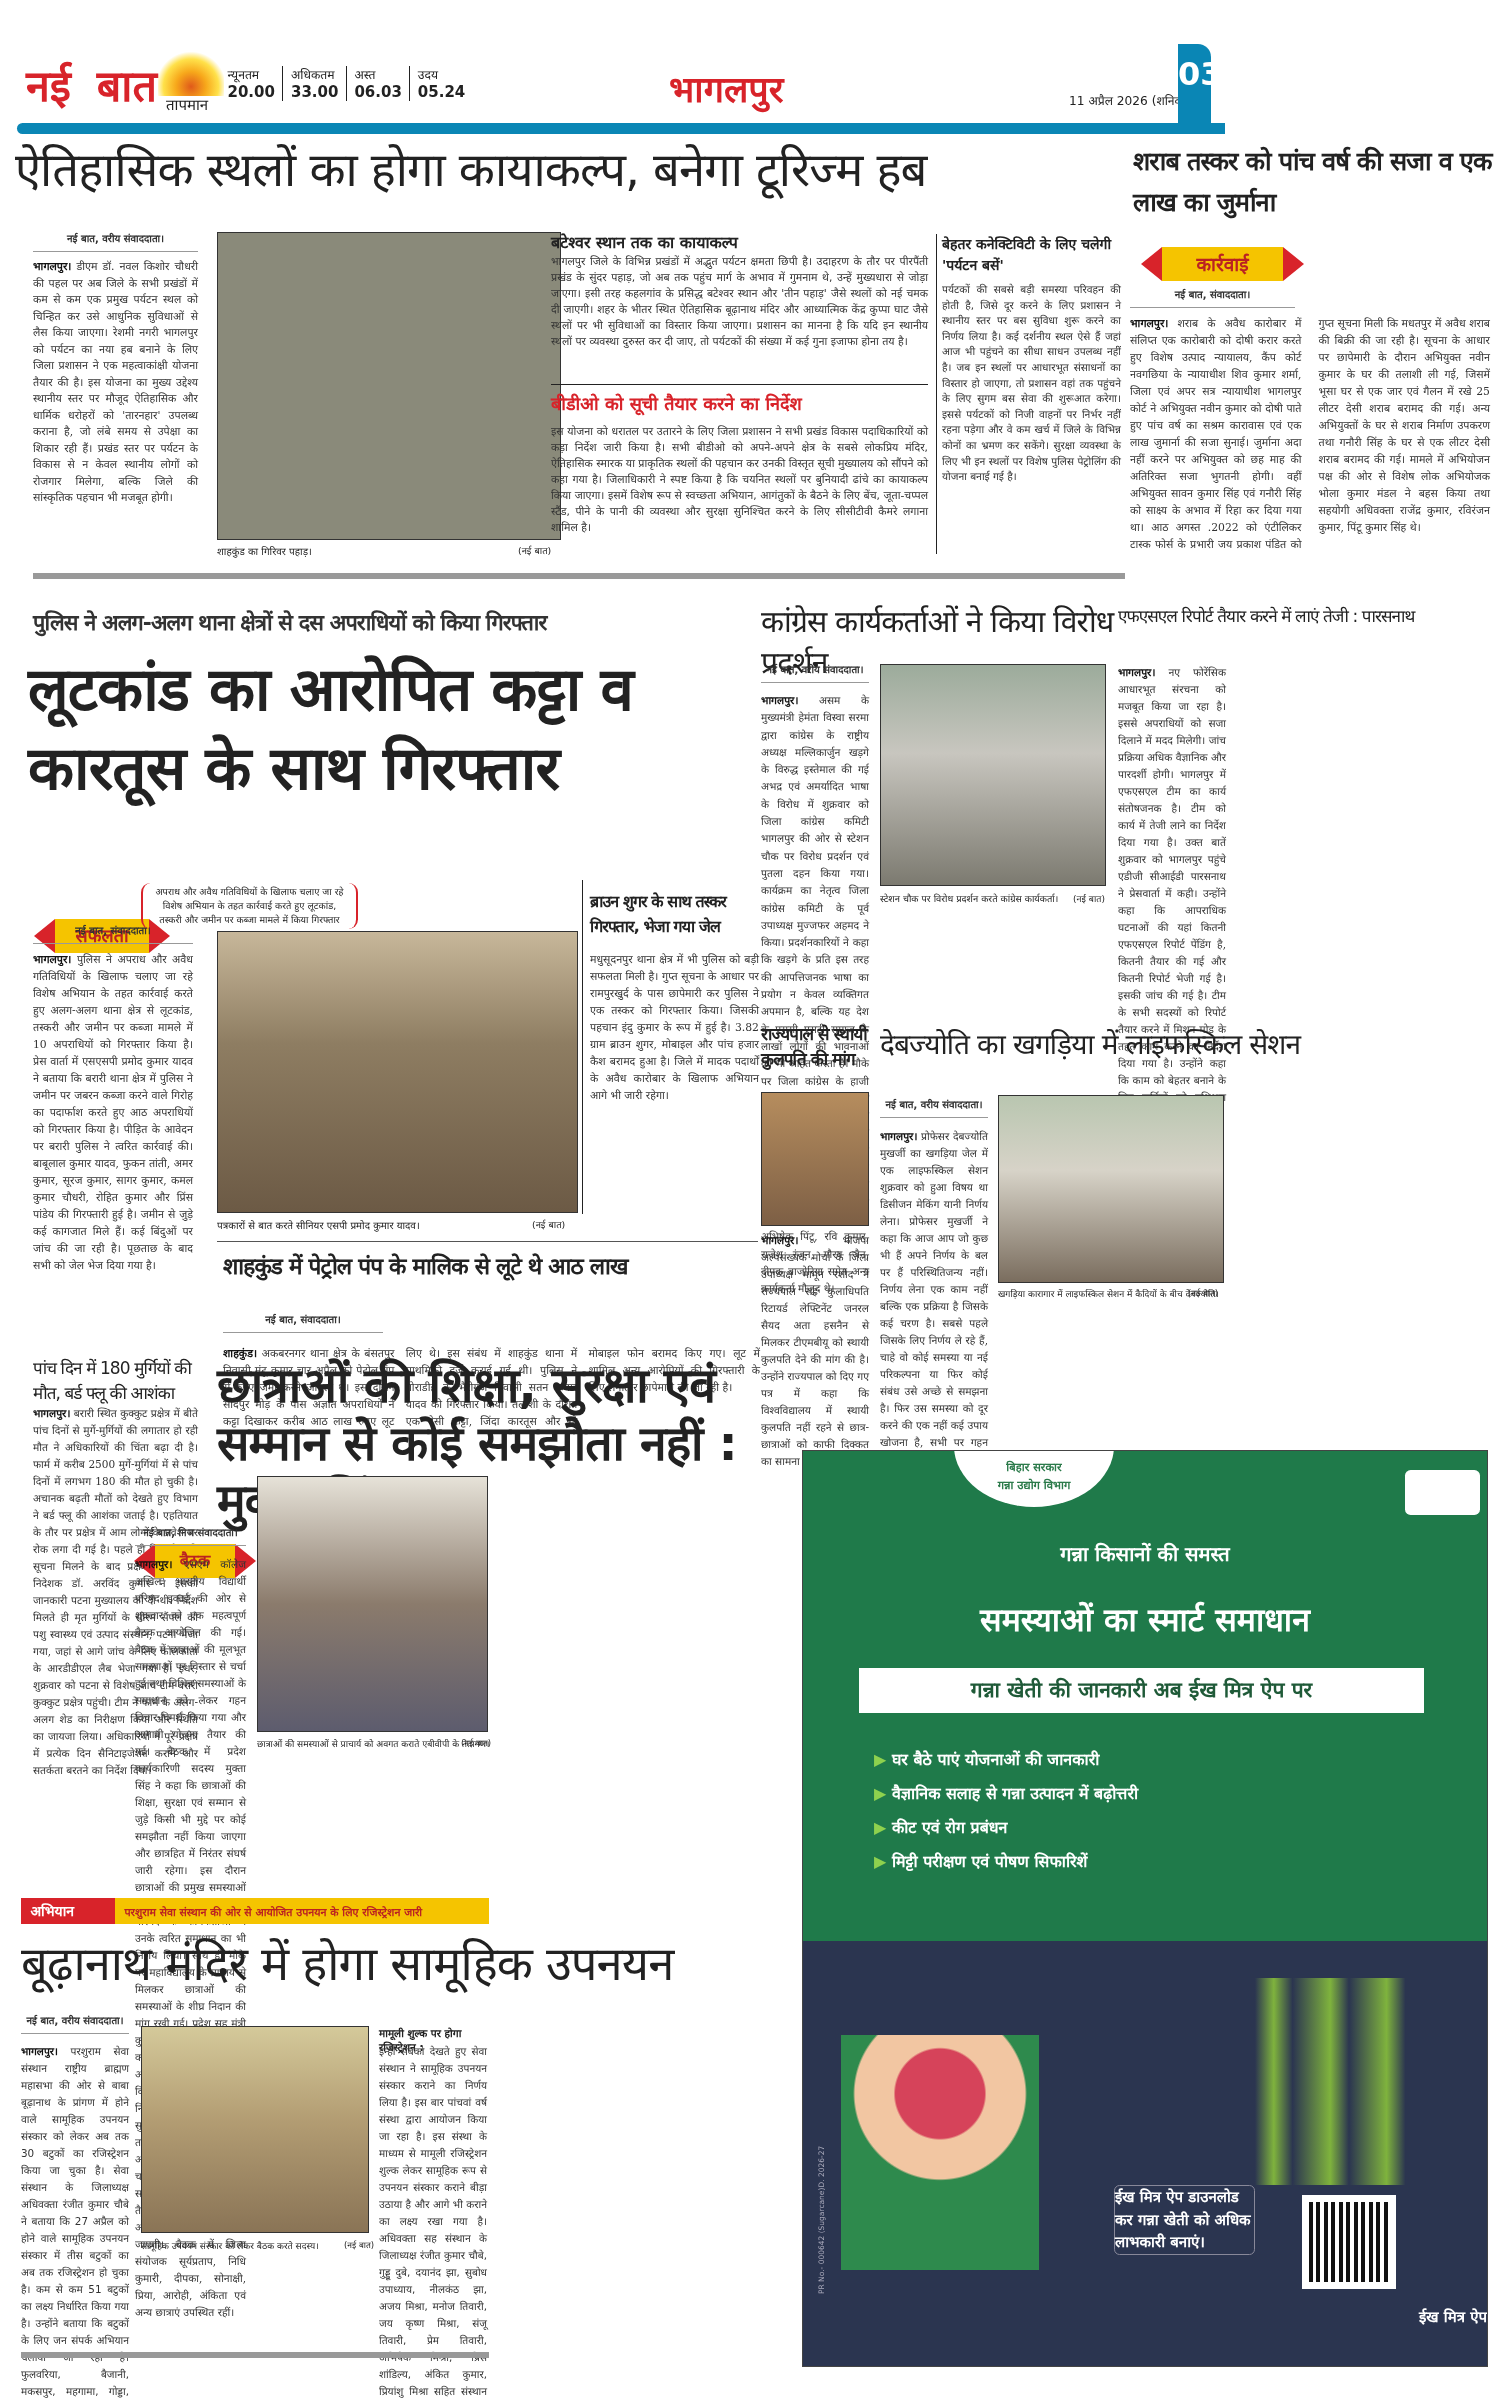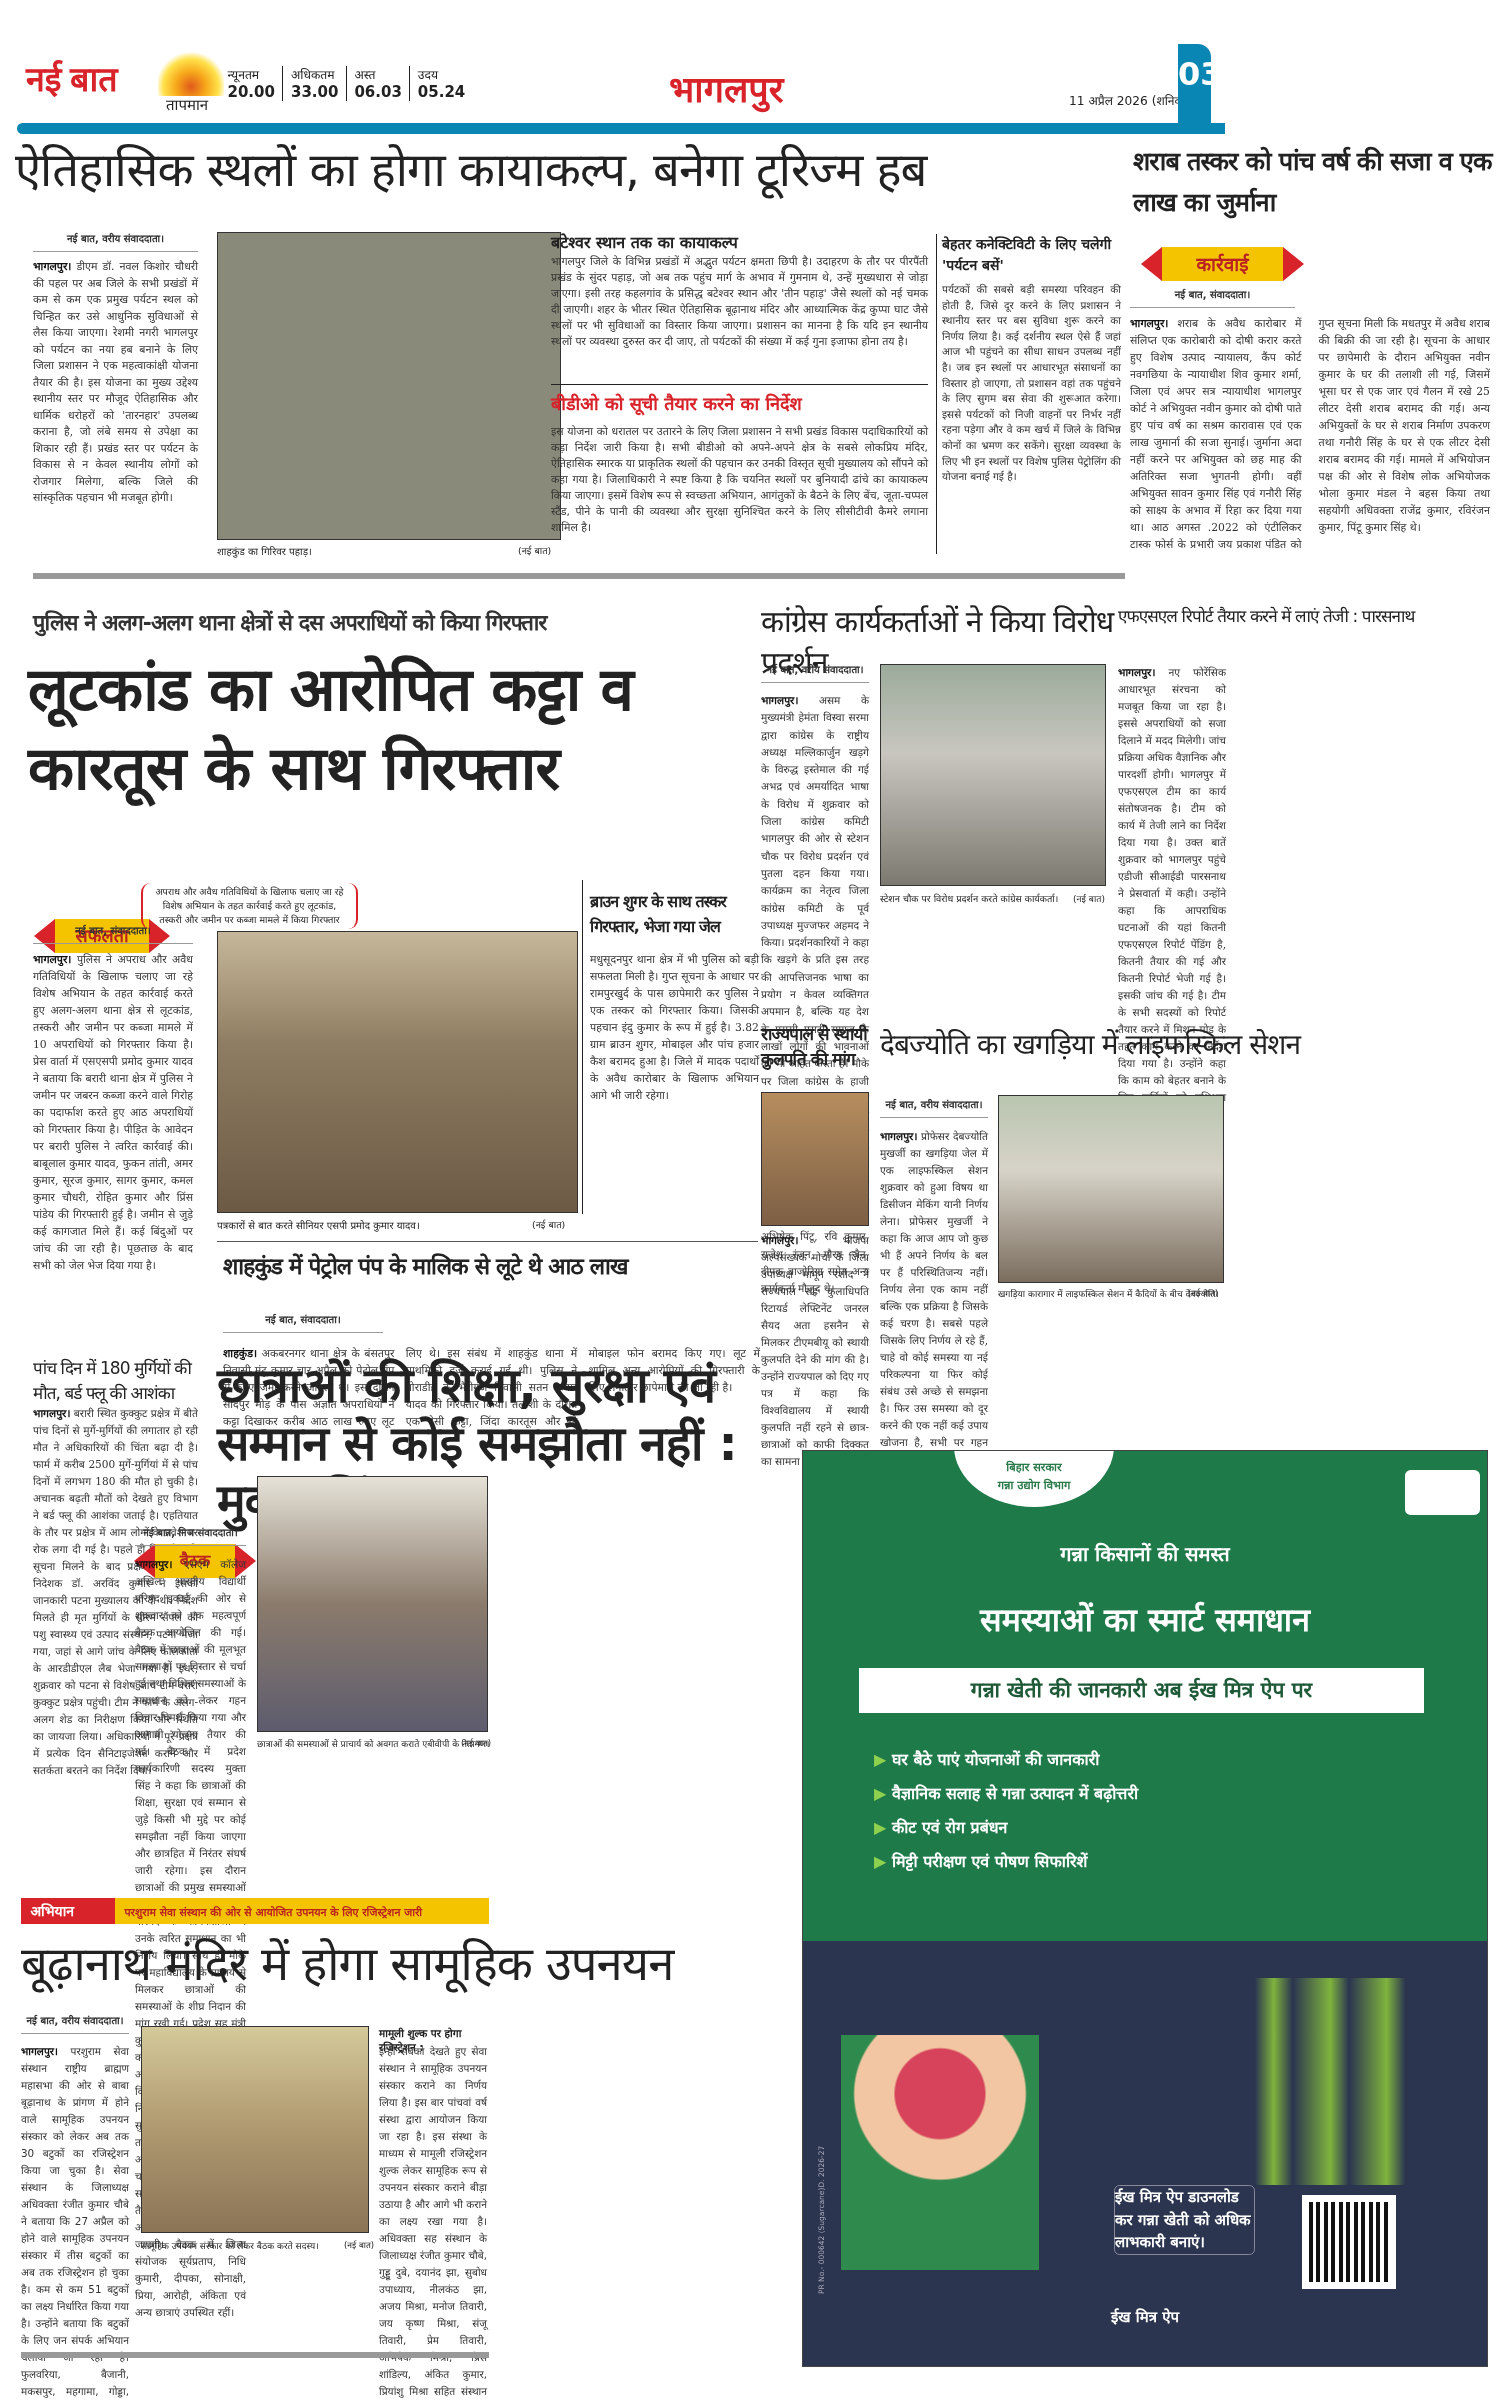--- a/index.html
+++ b/index.html
@@ -18,21 +18,21 @@
 .tag:after{right:-21px;border-left:21px solid #d8232a}
 .rule{background:#999;height:5.6px}
 .red-sub{color:#d8232a;font-weight:bold;font-family:"DejaVu Sans",sans-serif}
 .sub-dark{font-weight:bold;font-family:"DejaVu Sans",sans-serif;color:#222}
 .ad{background:#1f7a4a;color:#fff;font-family:"DejaVu Sans",sans-serif}
 </style>
 </head>
 <body>
 
 <div class="abs" style="left:0;top:0;width:1512px;height:132px">
-  <div class="abs" style="left:26px;top:55px;font-size:34px;font-weight:bold;color:#d8232a;font-family:Liberation Serif, serif">नई बात</div>
+  <div class="abs" style="left:26px;top:55px;font-size:43px;font-weight:bold;color:#d8232a;font-family:Liberation Mono, monospace">नई बात</div>
   <div class="abs" style="left:158px;top:49px;width:66px;height:47px;background:radial-gradient(circle at 50% 80%,#e05a1a 0,#f7a81b 30%,#ffe14a 55%,transparent 70%)"></div>
   <div class="abs" style="left:166px;top:94px;font-size:15px;color:#222">तापमान</div>
   <div class="abs" style="left:220px;top:66px;display:flex;gap:0;font-family:'DejaVu Sans',sans-serif">
     <div style="padding:0 7.5px;border-right:0.9px solid #222">
         <div style="font-size:12.2px">न्यूनतम</div>
         <div style="font-size:15px;font-weight:bold">20.00</div>
       </div>
     <div style="padding:0 7.5px;border-right:0.9px solid #222">
         <div style="font-size:12.2px">अधिकतम</div>
         <div style="font-size:15px;font-weight:bold">33.00</div>
@@ -154,15 +154,15 @@
     <div><span style="color:#8ed14e">▶ </span><span>घर बैठे पाएं योजनाओं की जानकारी</span></div>
     <div><span style="color:#8ed14e">▶ </span><span>वैज्ञानिक सलाह से गन्ना उत्पादन में बढ़ोत्तरी</span></div>
     <div><span style="color:#8ed14e">▶ </span><span>कीट एवं रोग प्रबंधन</span></div>
     <div><span style="color:#8ed14e">▶ </span><span>मिट्टी परीक्षण एवं पोषण सिफारिशें</span></div>
   </div>
   <div style="position:absolute;left:38px;top:584px;width:198px;height:235px;background:radial-gradient(circle at 50% 25%,#d6435a 0,#d6435a 22%,#f2c6a2 23%,#f2c6a2 42%,#2e8a4d 43%)"></div>
   <div style="position:absolute;left:452px;top:527px;width:188px;height:207px;background:linear-gradient(90deg,transparent 0,#7fb33d 10%,transparent 20%,#7fb33d 40%,transparent 50%,#7fb33d 70%,transparent 80%)"></div>
   <div style="position:absolute;left:-104px;top:716px;transform:rotate(-90deg);color:#aab;font-size:7.5px;white-space:nowrap;width:245px">PR No.- 000642 (Sugarcane)D. 2026-27</div>
   <div style="position:absolute;left:311px;top:734px;width:141px;color:#fff;font-size:15px;font-weight:bold;line-height:22.6px;border:0.9px solid #889;border-radius:5.6px;padding:0">ईख मित्र ऐप डाउनलोड कर गन्ना खेती को अधिक लाभकारी बनाएं।</div>
   <div style="position:absolute;left:499px;top:744px;width:94px;height:94px;background:repeating-linear-gradient(90deg,#111 0 3.8px,#fff 3.8px 7.5px),#fff;border:7.5px solid #fff"></div>
-  <div style="position:absolute;left:0;top:855px;width:100%;text-align:center;color:#fff;font-size:15px;font-weight:bold">ईख मित्र ऐप</div>
+  <div style="position:absolute;left:0;top:855px;width:100%;text-align:right;color:#fff;font-size:15px;font-weight:bold">ईख मित्र ऐप</div>
 </div>
 
 
 </body></html>

